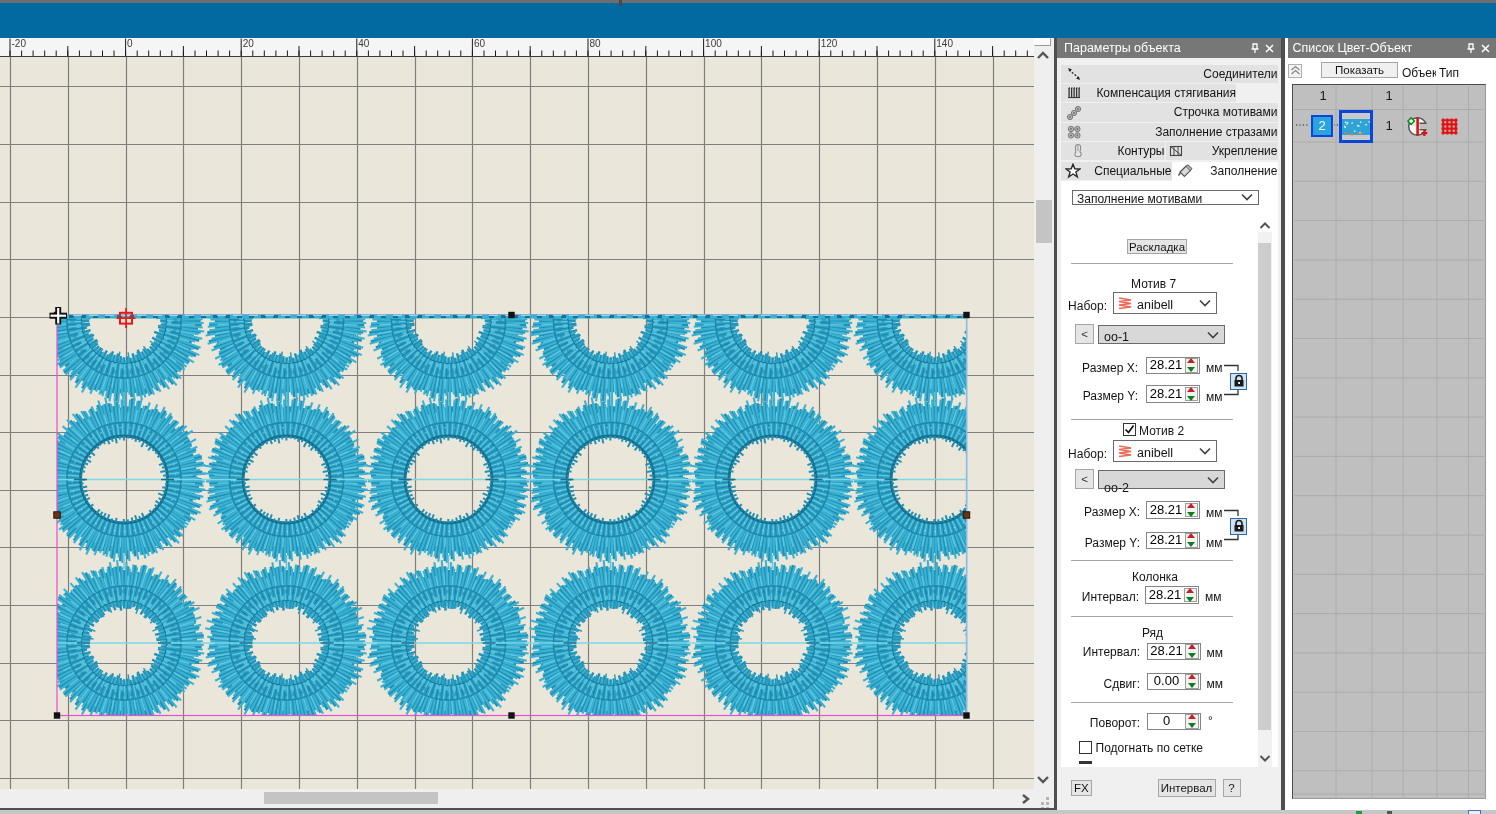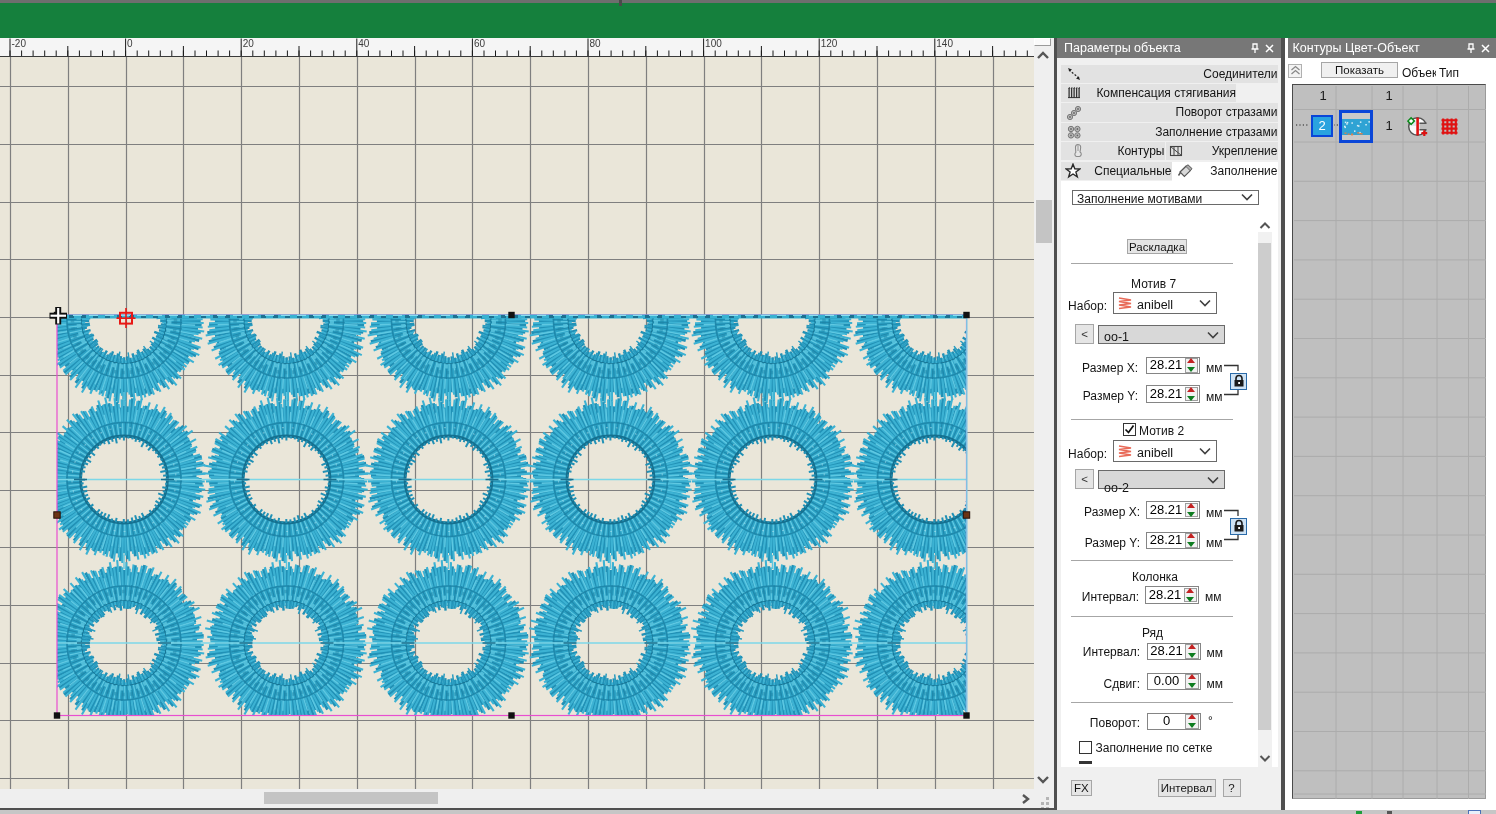--- a/index.html
+++ b/index.html
@@ -1,15 +1,15 @@
 <!DOCTYPE html>
 <html><head><meta charset="utf-8"><title>s</title><style>
 *{margin:0;padding:0;box-sizing:border-box}
 html,body{width:1496px;height:814px;overflow:hidden;font-family:"Liberation Sans",sans-serif}
-#app{position:relative;width:1496px;height:814px;background:#15803d}
+#app{position:relative;width:1496px;height:814px;background:#0369a1}
 .abs{position:absolute}
 .lbl{position:absolute;font-size:12px;color:#141414;white-space:nowrap}
 .lblr{position:absolute;font-size:12px;color:#141414;white-space:nowrap;text-align:right}
 .btn{position:absolute;background:#e5e5e5;border:1px solid #a6a6a6;font-size:11.5px;color:#141414;text-align:center;white-space:nowrap}
 .spin{position:absolute;background:#ffffff;border:1px solid #858585;font-size:13px;color:#000}
 .sep{position:absolute;height:1px;background:#a6a6a6}
 .tab{position:absolute;background:#e2e2e2;font-size:12px;color:#141414;text-align:right}
 </style></head><body>
 <div id="app">
 <svg width="1034" height="776" viewBox="0 38 1034 776" style="position:absolute;left:0;top:38px">
@@ -204,21 +204,21 @@
       </svg>
       <div class="tab" style="left:4px;top:45.9px;width:175px;height:18.4px;line-height:18.4px">Компенсация стягивания</div>
       <svg class="abs" style="left:9.0px;top:47.1px" width="16" height="16">
         <path d="M2.5 4 Q3.9 2 3.1 3.5 V13" fill="none" stroke="#333" stroke-width="1.3"></path>
         <path d="M5.0 4 Q6.4 2 5.6 3.5 V13" fill="none" stroke="#333" stroke-width="1.3"></path>
         <path d="M7.5 4 Q8.9 2 8.1 3.5 V13" fill="none" stroke="#333" stroke-width="1.3"></path>
         <path d="M10.0 4 Q11.4 2 10.6 3.5 V13" fill="none" stroke="#333" stroke-width="1.3"></path>
         <path d="M12.5 4 Q13.9 2 13.1 3.5 V13" fill="none" stroke="#333" stroke-width="1.3"></path>
         <path d="M2 12.6 H14" stroke="#333" stroke-width="1"></path>
       </svg>
-      <div class="tab" style="left:4px;top:65.3px;width:216.5px;height:18.4px;line-height:18.4px">Поворот стразами</div>
+      <div class="tab" style="left:4px;top:65.3px;width:216.5px;height:18.4px;line-height:18.4px">Строчка мотивами</div>
       <svg class="abs" style="left:9.0px;top:66.5px" width="16" height="16">
         <circle cx="4" cy="12" r="2.6" fill="#b9b9b9" stroke="#777"></circle>
         <circle cx="8" cy="8" r="2.6" fill="#b9b9b9" stroke="#777"></circle>
         <circle cx="12" cy="4" r="2.6" fill="#b9b9b9" stroke="#777"></circle>
         <circle cx="4" cy="12" r="0.9" fill="#666"></circle>
         <circle cx="8" cy="8" r="0.9" fill="#666"></circle>
         <circle cx="12" cy="4" r="0.9" fill="#666"></circle>
       </svg>
       <div class="tab" style="left:4px;top:84.7px;width:216.5px;height:18.4px;line-height:18.4px">Заполнение стразами</div>
       <svg class="abs" style="left:9.0px;top:85.9px" width="16" height="16">
@@ -385,37 +385,37 @@
       <div class="lblr" style="left:23px;top:677.5px;width:60px">Поворот:</div>
       <div class="spin" style="left:89.5px;top:674.5px;width:54.0px;height:17.5px"></div>
       <div class="abs" style="left:91.5px;top:676.0px;width:36.0px;height:14.5px;font-size:13px;color:#000;text-align:center;line-height:14.5px">0</div>
       <div class="abs" style="left:128.0px;top:676.0px;width:13.5px;height:14.5px;background:#f2f2f2;border:1px solid #9d9d9d"></div>
       <svg class="abs" style="left:129.8px;top:676.2px" width="10" height="14">
         <path d="M5 0 L9 5 L1 5 Z" fill="#c32222"></path>
         <path d="M5 14 L9 9 L1 9 Z" fill="#0e7d20"></path>
       </svg>
       <div class="lbl" style="left:151px;top:676px">°</div>
       <div class="abs" style="left:21.5px;top:702.5px;width:13px;height:13px;background:#fff;border:1px solid #333"></div>
-      <div class="lbl" style="left:38.5px;top:703px">Заполнение по сетке</div>
+      <div class="lbl" style="left:38.5px;top:703px">Подогнать по сетке</div>
       <div class="abs" style="left:22px;top:722.5px;width:13px;height:3px;background:#333"></div>
       <div class="abs" style="left:200.5px;top:194px;width:14px;height:534.5px;background:#f1f1f1"></div>
       <svg class="abs" style="left:201.5px;top:183px" width="12" height="10">
         <path d="M1.5 7 L6 2.5 L10.5 7" fill="none" stroke="#555" stroke-width="2"></path>
       </svg>
       <div class="abs" style="left:201px;top:205px;width:13px;height:487px;background:#cdcdcd"></div>
       <svg class="abs" style="left:201.5px;top:715px" width="12" height="10">
         <path d="M1.5 3 L6 7.5 L10.5 3" fill="none" stroke="#555" stroke-width="2"></path>
       </svg>
       <div class="btn" style="left:14px;top:742px;width:20.5px;height:15.5px;line-height:14.5px">FX</div>
       <div class="btn" style="left:100.5px;top:741px;width:58px;height:18px;line-height:17px">Интервал</div>
       <div class="btn" style="left:165.5px;top:741px;width:18px;height:18px;line-height:17px">?</div>
     </div>
     <div class="abs" style="left:1284.5px;top:38px;width:211.5px;height:771.5px;background:#ffffff">
       <div class="abs" style="left:3px;top:0;width:208.5px;height:19.5px;background:#777777"></div>
-      <div class="abs" style="left:8px;top:3px;font-size:12.5px;color:#fff">Контуры Цвет-Объект</div>
+      <div class="abs" style="left:8px;top:3px;font-size:12.5px;color:#fff">Список Цвет-Объект</div>
       <svg class="abs" style="left:181px;top:5px" width="10" height="11">
         <path d="M3 1 H7 V6 H8.5 H1.5 H3 Z" fill="none" stroke="#fff" stroke-width="1.3"></path>
         <path d="M5 6 V10" stroke="#fff" stroke-width="1.3"></path>
       </svg>
       <svg class="abs" style="left:196px;top:6px" width="9" height="9">
         <path d="M1 1 L8 8 M8 1 L1 8" stroke="#fff" stroke-width="1.5"></path>
       </svg>
       <div class="abs" style="left:3.5px;top:25.5px;width:13.5px;height:14px;background:#f3f3f3;border:1px solid #b0b0b0"></div>
       <svg class="abs" style="left:5px;top:27px" width="11" height="11">
         <path d="M1.5 5 L5.5 1.5 L9.5 5 M1.5 9 L5.5 5.5 L9.5 9" fill="none" stroke="#888" stroke-width="1.3"></path>

